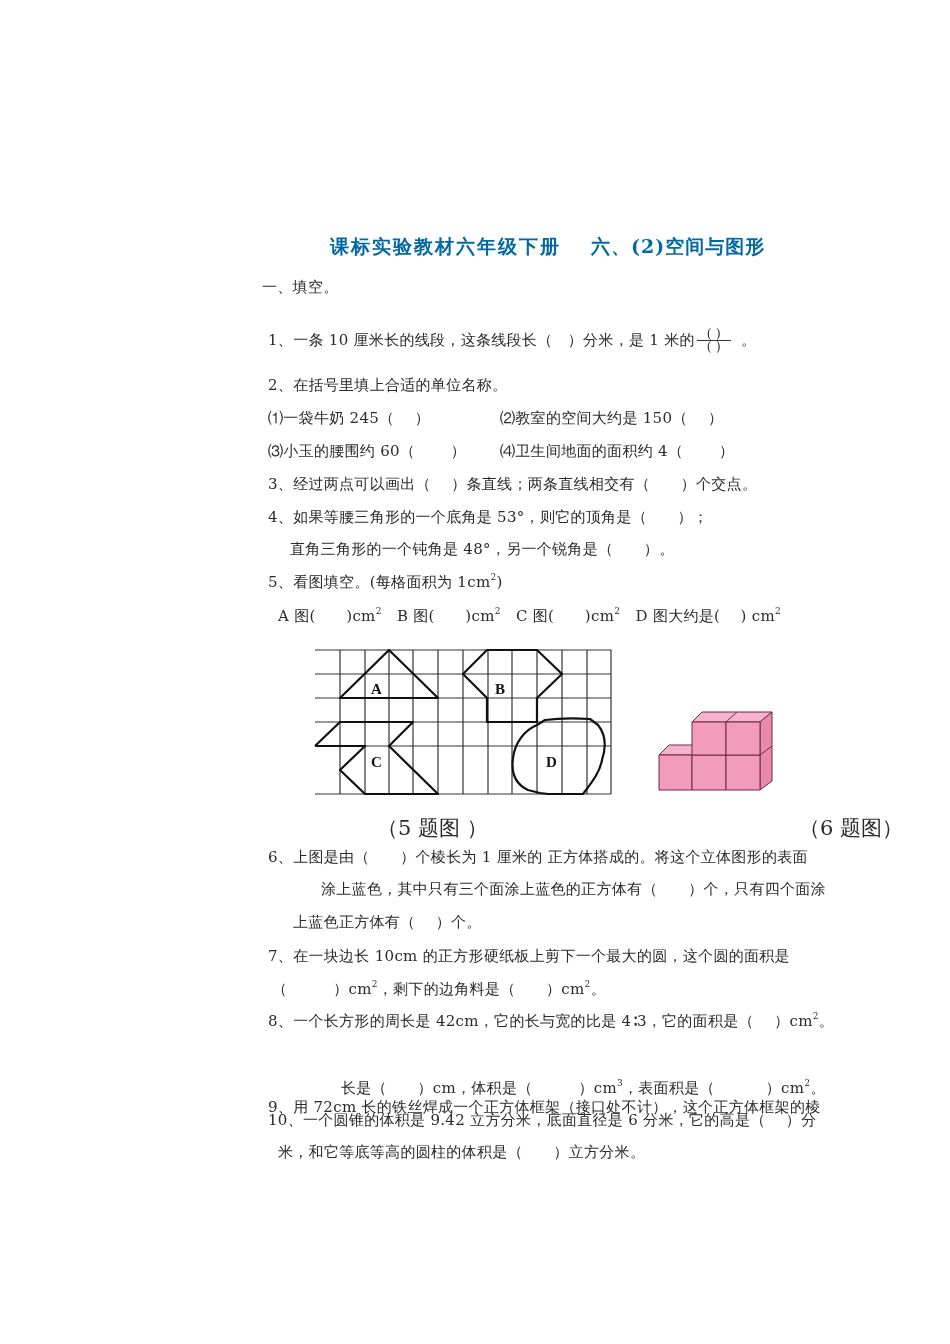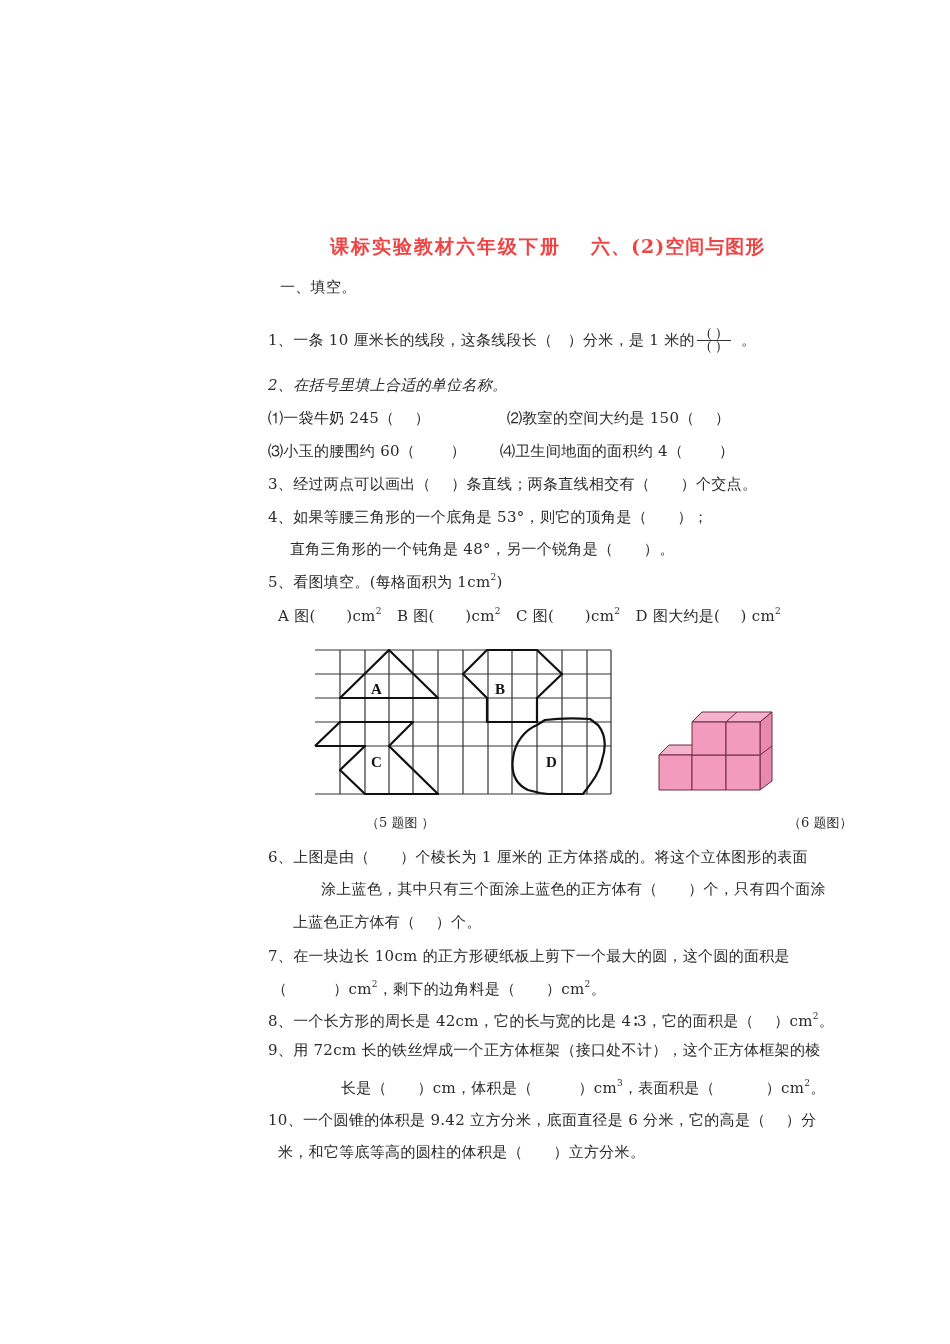--- a/index.html
+++ b/index.html
@@ -1,43 +1,43 @@
 <!DOCTYPE html>
 <html><head>
 <meta charset="utf-8">
 <style>
   html, body { margin:0; padding:0; background:#ffffff; }
   body { width:950px; height:1344px; position:relative; overflow:hidden;
          font-family:"DejaVu Serif","Liberation Serif",serif; color:#2a2a2a; }
   .ln { position:absolute; font-size:15px; line-height:20px; white-space:nowrap; letter-spacing:0.3px; }
-  .title { position:absolute; left:330px; top:234px; font-size:19px; font-weight:bold; letter-spacing:2px; color:#ef4444; white-space:nowrap; }
+  .title { position:absolute; left:330px; top:234px; font-size:19px; font-weight:bold; letter-spacing:2px; color:#0369a1; white-space:nowrap; }
   .title .t2 { margin-left:30px; letter-spacing:1px; }
   sup { font-size:9px; vertical-align:7px; line-height:0; }
   .frac { display:inline-block; vertical-align:middle; text-align:center; margin-left:2px; }
   .frac span { display:block; font-size:12px; line-height:12px; padding:0 10px; }
   .frac .num { border-bottom:1.5px solid #333; }
-  .cap { position:absolute; font-size:13px; white-space:nowrap; }
+  .cap { position:absolute; font-size:21px; white-space:nowrap;margin-left:11px; }
   svg { position:absolute; }
 </style>
 </head>
 <body>
 
 <div class="title">
   <span>课标实验教材六年级下册</span><span class="t2">六、(2)空间与图形</span>
 </div>
 
-<div class="ln" style="left:280px;top:277px;">一、填空。</div>
+<div class="ln" style="left:262px;top:277px;">一、填空。</div>
 
 <div class="ln" style="left:268px;top:328px;">
   <span>1、一条 10 厘米长的线段，这条线段长（　）分米，是 1 米的</span><span class="frac"><span class="num">(  )</span><span>(  )</span></span>&nbsp;&nbsp;<span>。</span>
 </div>
 
-<div class="ln" style="left:268px;top:375px;font-style:italic;">2、在括号里填上合适的单位名称。</div>
+<div class="ln" style="left:268px;top:375px;">2、在括号里填上合适的单位名称。</div>
 <div class="ln" style="left:268px;top:408px;">⑴一袋牛奶 245（　 ）</div>
-<div class="ln" style="left:500px;top:408px;margin-left:7px;">⑵教室的空间大约是 150（　 ）</div>
+<div class="ln" style="left:500px;top:408px;">⑵教室的空间大约是 150（　 ）</div>
 <div class="ln" style="left:268px;top:441px;">⑶小玉的腰围约 60（　　 ）</div>
 <div class="ln" style="left:500px;top:441px;">⑷卫生间地面的面积约 4（　　 ）</div>
 
 <div class="ln" style="left:268px;top:474px;">3、经过两点可以画出（　 ）条直线；两条直线相交有（　　）个交点。</div>
 
 <div class="ln" style="left:268px;top:507px;text-align:center;">4、如果等腰三角形的一个底角是 53°，则它的顶角是（　　）；</div>
 <div class="ln" style="left:290px;top:539px;">直角三角形的一个钝角是 48°，另一个锐角是（　　）。</div>
 
 <div class="ln" style="left:268px;top:572px;">
   <span>5、看图填空。(每格面积为 1cm</span><sup>2</sup><span>)</span>
@@ -119,19 +119,19 @@
 
 <div class="ln" style="left:268px;top:946px;">7、在一块边长 10cm 的正方形硬纸板上剪下一个最大的圆，这个圆的面积是</div>
 <div class="ln" style="left:272px;top:979px;">
   <span>（　　　）cm</span><sup>2</sup><span>，剩下的边角料是（　　）cm</span><sup>2</sup><span>。</span>
 </div>
 
 <div class="ln" style="left:268px;top:1011px;">
   <span>8、一个长方形的周长是 42cm，它的长与宽的比是 4∶3，它的面积是（　 ）cm</span><sup>2</sup><span>。</span>
 </div>
 
-<div class="ln" style="left:268px;top:1040px;">9、用 72cm 长的铁丝焊成一个正方体框架（接口处不计），这个正方体框架的棱</div>
+<div class="ln" style="left:268px;top:1097px;">9、用 72cm 长的铁丝焊成一个正方体框架（接口处不计），这个正方体框架的棱</div>
 <div class="ln" style="left:293px;top:1078px;margin-left:48px;">
   <span>长是（　　）cm，体积是（　　　）cm</span><sup>3</sup><span>，表面积是（　　　 ）cm</span><sup>2</sup><span>。</span>
 </div>
 
 <div class="ln" style="left:268px;top:1110px;">10、一个圆锥的体积是 9.42 立方分米，底面直径是 6 分米，它的高是（　 ）分</div>
 <div class="ln" style="left:278px;top:1142px;text-align:center;">米，和它等底等高的圆柱的体积是（　　）立方分米。</div>
 
 </body></html>

